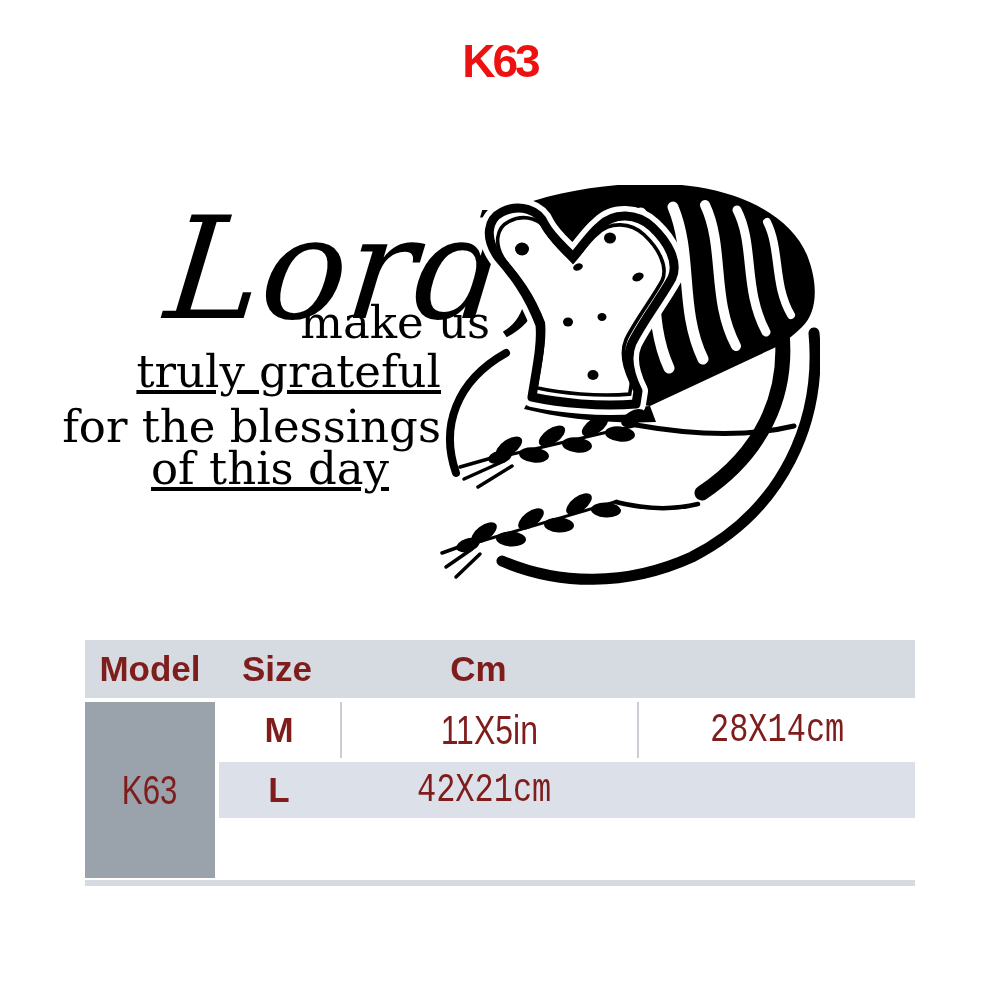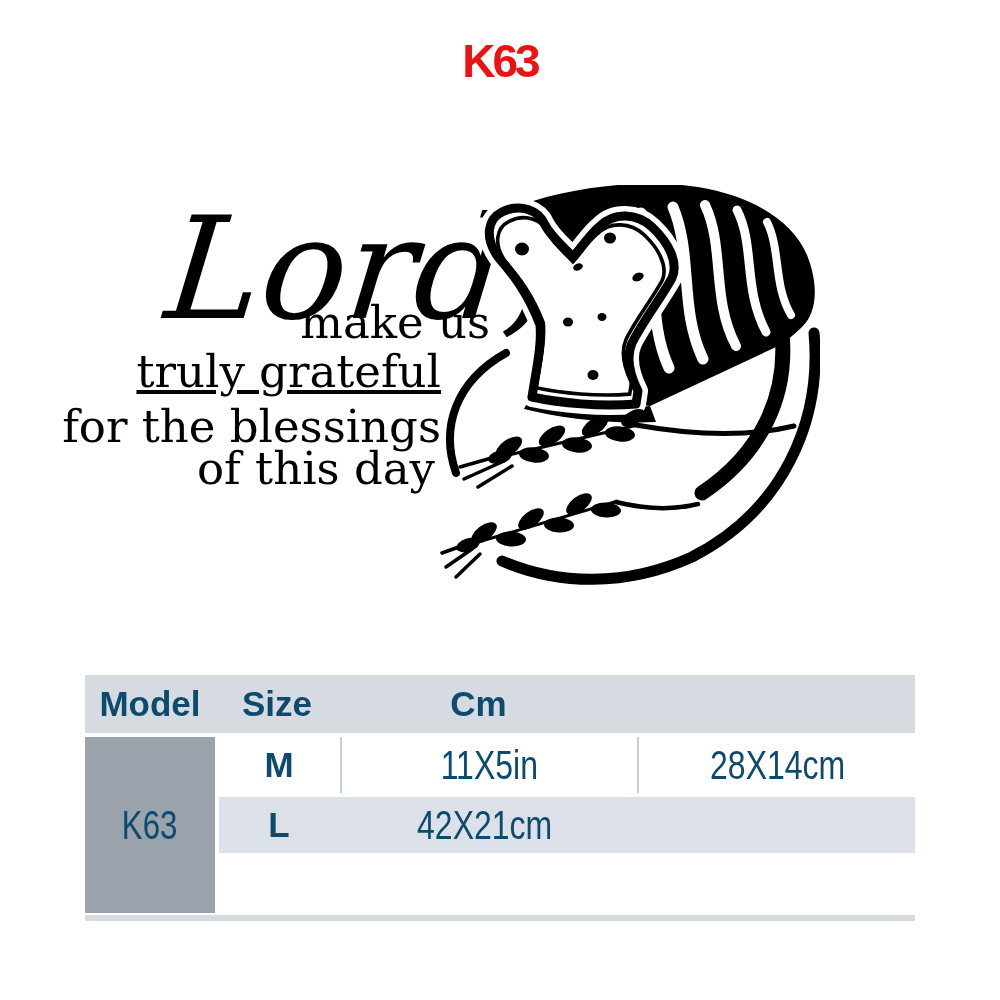--- a/index.html
+++ b/index.html
@@ -13,40 +13,40 @@
 
   
   .script-word{position:absolute;left:168px;top:198px;color:#000;
                font-family:"DejaVu Serif",serif;font-style:italic;font-weight:400;
                font-size:142px;line-height:1;transform:skewX(-6deg);white-space:nowrap;}
   .qline{position:absolute;color:#000;font-family:"DejaVu Serif",serif;
          font-size:45px;line-height:1;white-space:nowrap;}
   .qline.l1{right:510px;top:300px;}
   .qline.l2{right:559px;top:349px;text-decoration:underline;}
   .qline.l3{right:559px;top:397px;margin-top:7px;}
-  .qline.l4{right:565px;top:446px;}
+  .qline.l4{right:611px;top:446px;text-decoration:underline;}
 
   
   .art{position:absolute;left:440px;top:185px;width:380px;height:400px;}
 
   
-  .size-table{position:absolute;left:85px;top:675px;width:830px;height:212px;color:#0c4a6e;}
+  .size-table{position:absolute;left:85px;top:640px;width:830px;height:212px;color:#7f1d1d;}
   .thead{position:absolute;left:0;top:0;width:830px;height:58px;background:#d6dbe2;display:flex;}
   .thead .hc{display:flex;align-items:center;justify-content:center;
              font-weight:700;font-size:35px;}
   .hc.c0{width:130px;} .hc.c1{width:124px;} .hc.c2{width:297px;} .hc.c3{width:279px;}
   .model-block{position:absolute;left:0;top:62px;width:130px;height:176px;background:#9aa3ab;
                display:flex;align-items:center;justify-content:center;}
   .rows{position:absolute;left:134px;top:62px;width:696px;}
   .row{display:flex;height:56px;margin-bottom:4px;background:#ffffff;}
   .row.alt{background:#dce1e9;}
   .cell{display:flex;align-items:center;justify-content:center;}
   .cell.size{width:120px;font-weight:700;font-size:35px;}
   .cell.inch{width:293px;}
-  .cell.cm{width:275px;}
+  .cell.cm{width:275px;font-family:Liberation Mono, monospace;}
   .sep{width:4px;position:relative;background:transparent;}
   .row:not(.alt) .sep::after{content:"";position:absolute;left:1px;top:0;bottom:0;width:2px;background:#c9ced5;}
   .condensed{display:inline-block;transform:scaleX(0.78);transform-origin:center;
              font-weight:400;font-size:41px;letter-spacing:0;}
   .model-block .condensed{font-size:40px;}
   .bottom-strip{position:absolute;left:0;top:240px;width:830px;height:6px;background:#d6dbe2;}
 </style>
 </head>
 <body>
 

